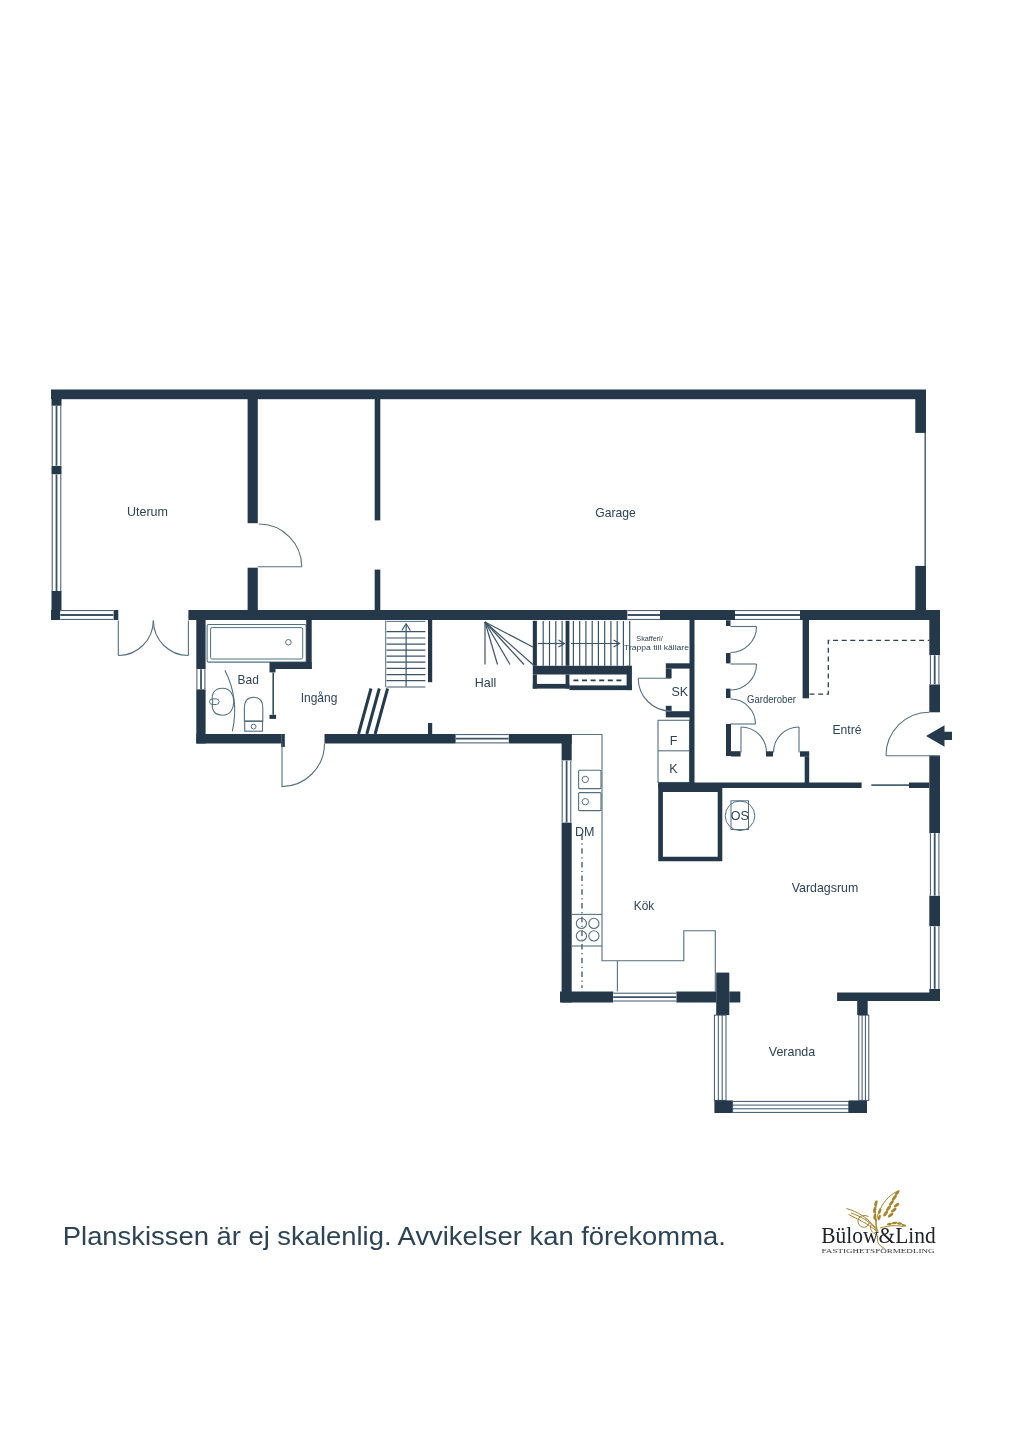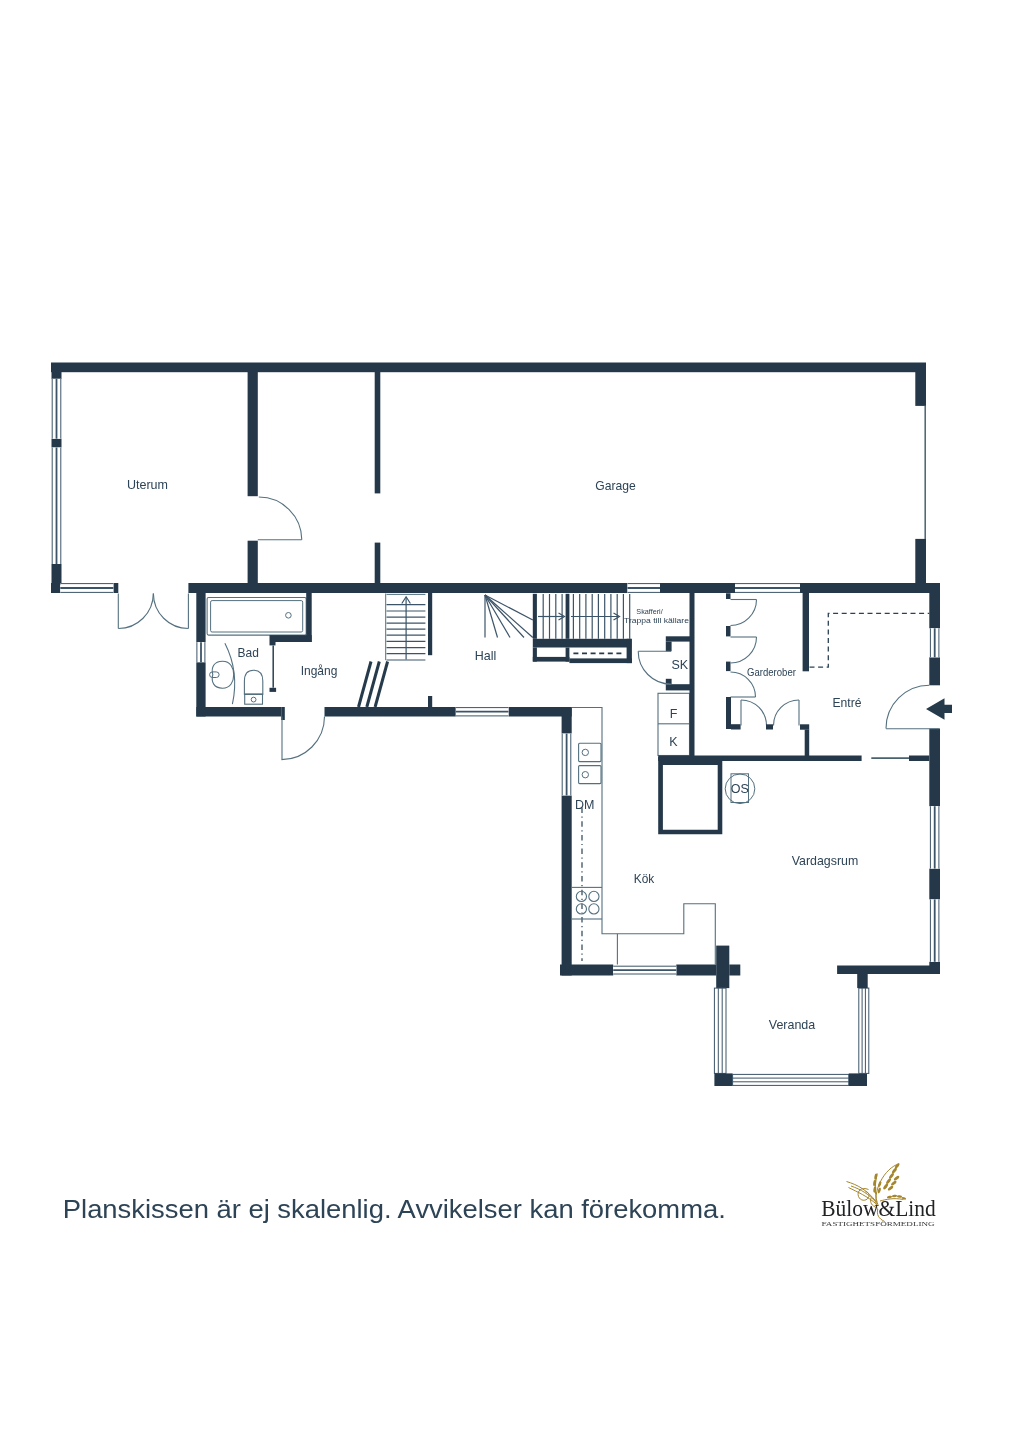--- a/index.html
+++ b/index.html
@@ -1,16 +1,16 @@
 <!DOCTYPE html>
 <html><head>
 <meta charset="utf-8">
 <style>
 html,body{margin:0;padding:0;background:#ffffff;}
-#page{width:1024px;height:1312px;position:relative;background:#fdba74;overflow:hidden;}
+#page{width:1024px;height:1312px;position:relative;background:#fdba74;overflow:hidden;margin-top:27px;}
 text{font-family:"Liberation Sans",sans-serif;fill:#2d4356;}
 .wall{fill:#24384a;}
 .thin{stroke:#54707f;stroke-width:1.1;fill:none;}
 .thin2{stroke:#54707f;stroke-width:1;fill:none;}
 .tread{stroke:#3c5468;stroke-width:1.2;fill:none;}
 .winline{stroke:#3c5468;stroke-width:1;fill:none;}
 .winmid{stroke:#3c5468;stroke-width:1.8;fill:none;}
 </style>
 </head>
 <body>

